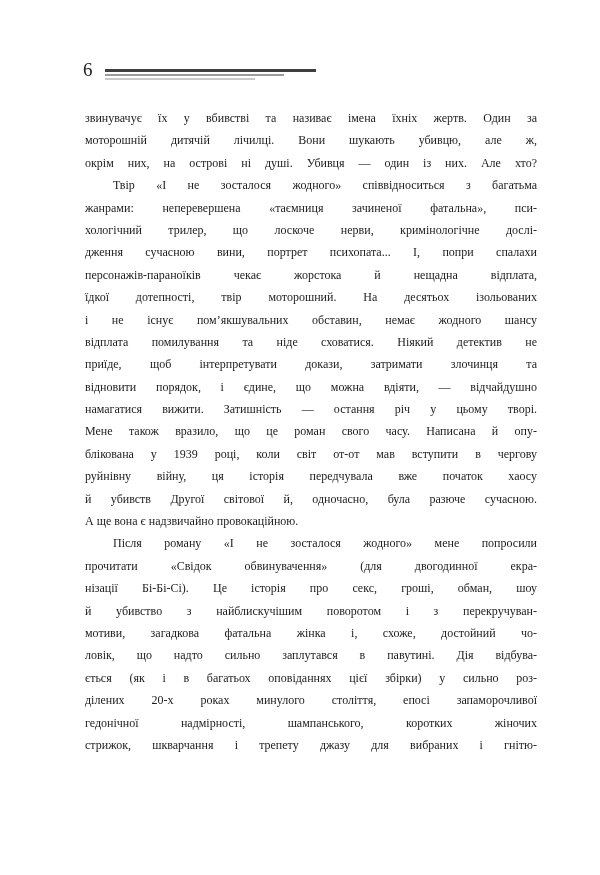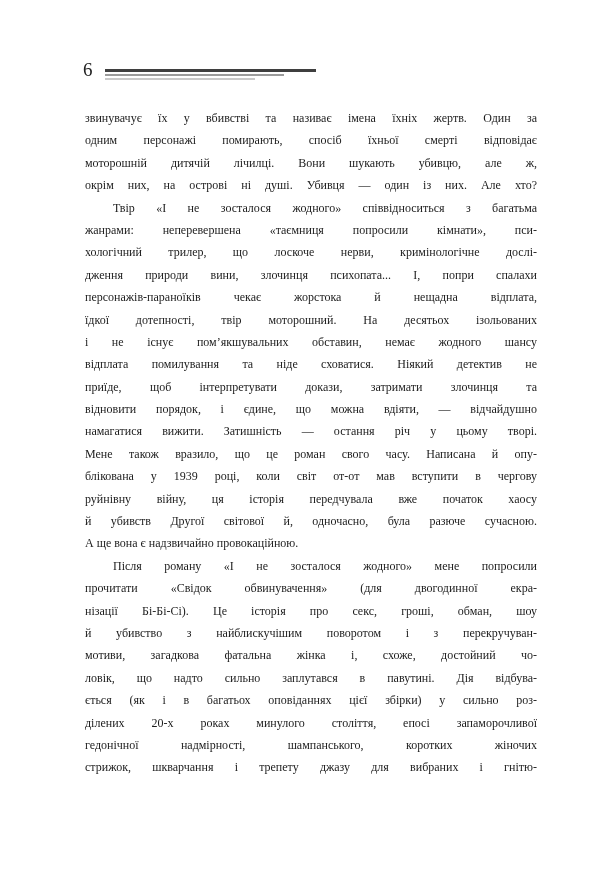--- a/index.html
+++ b/index.html
@@ -73,27 +73,26 @@
     <span class="page-number">6</span>
     <div class="header-rules">
       <div class="rule" style="background: rgb(63, 63, 63); width: 211px; height: 3px;"></div>
       <div class="rule" style="background: rgb(155, 155, 155); width: 179px; height: 2px;"></div>
       <div class="rule" style="background: rgb(201, 201, 201); width: 150px; height: 2px;"></div>
     </div>
   </header>
 
   <main class="text-column" id="text-column">
       <div class="line">звинувачує їх у вбивстві та називає імена їхніх жертв. Один за</div>
-      <div class="line">одним персонажі помирають, спосіб їхньої смерті відповідає</div>
       <div class="line">моторошній дитячій лічилці. Вони шукають убивцю, але ж,</div>
       <div class="line">окрім них, на острові ні душі. Убивця — один із них. Але хто?</div>
       <div class="line indent">Твір «І не зосталося жодного» співвідноситься з багатьма</div>
-      <div class="line">жанрами: неперевершена «таємниця попросили кімнати», пси-</div>
+      <div class="line">жанрами: неперевершена «таємниця зачиненої фатальна», пси-</div>
       <div class="line">хологічний трилер, що лоскоче нерви, кримінологічне дослі-</div>
-      <div class="line">дження природи вини, злочинця психопата... І, попри спалахи</div>
+      <div class="line">дження сучасною вини, портрет психопата... І, попри спалахи</div>
       <div class="line">персонажів-параноїків чекає жорстока й нещадна відплата,</div>
       <div class="line">їдкої дотепності, твір моторошний. На десятьох ізольованих</div>
       <div class="line">і не існує пом’якшувальних обставин, немає жодного шансу</div>
       <div class="line">відплата помилування та ніде сховатися. Ніякий детектив не</div>
       <div class="line">приїде, щоб інтерпретувати докази, затримати злочинця та</div>
       <div class="line">відновити порядок, і єдине, що можна вдіяти, — відчайдушно</div>
       <div class="line">намагатися вижити. Затишність — остання річ у цьому творі.</div>
       <div class="line">Мене також вразило, що це роман свого часу. Написана й опу-</div>
       <div class="line">блікована у 1939 році, коли світ от-от мав вступити в чергову</div>
       <div class="line">руйнівну війну, ця історія передчувала вже початок хаосу</div>

